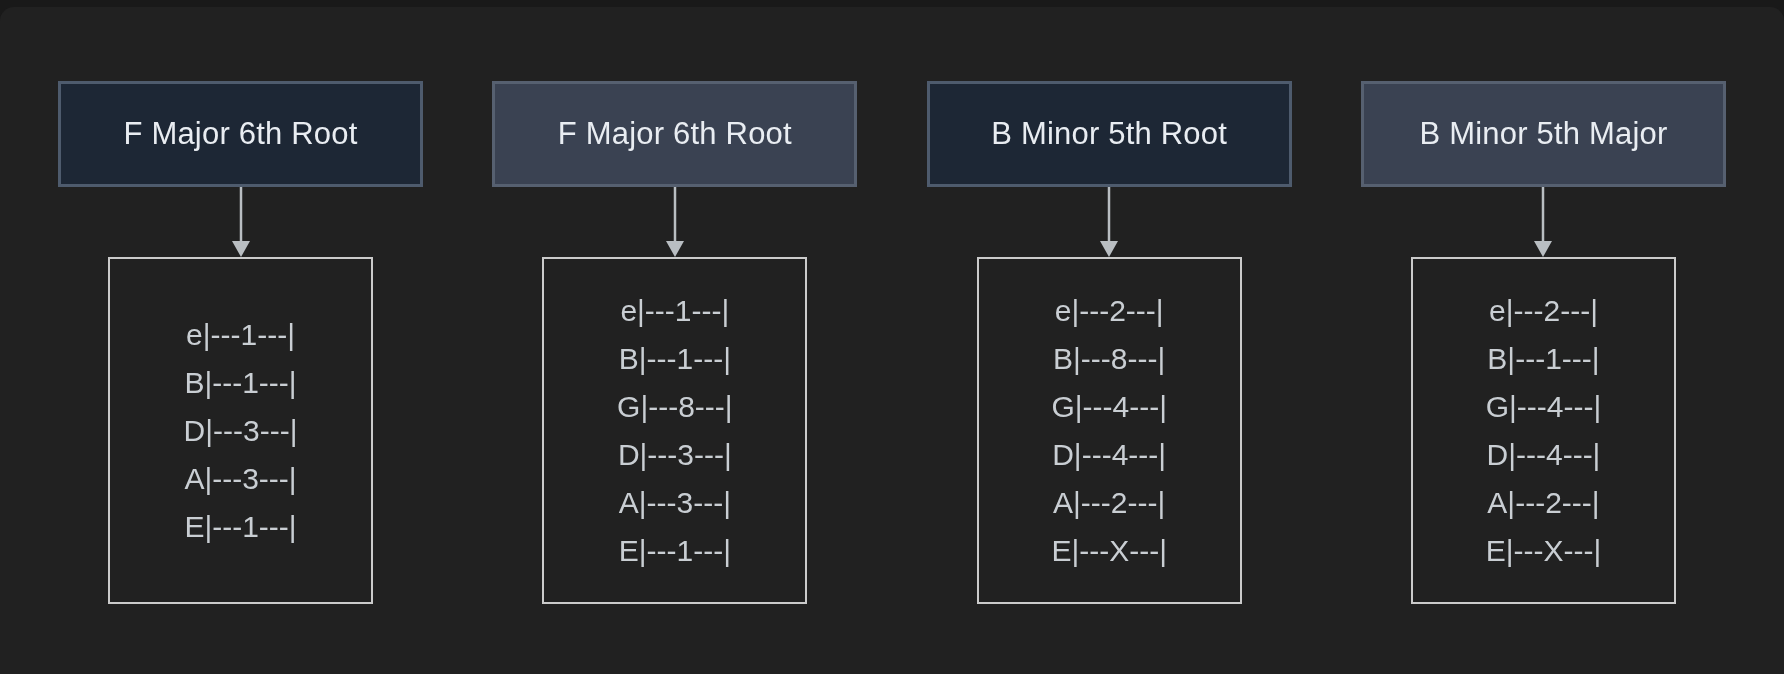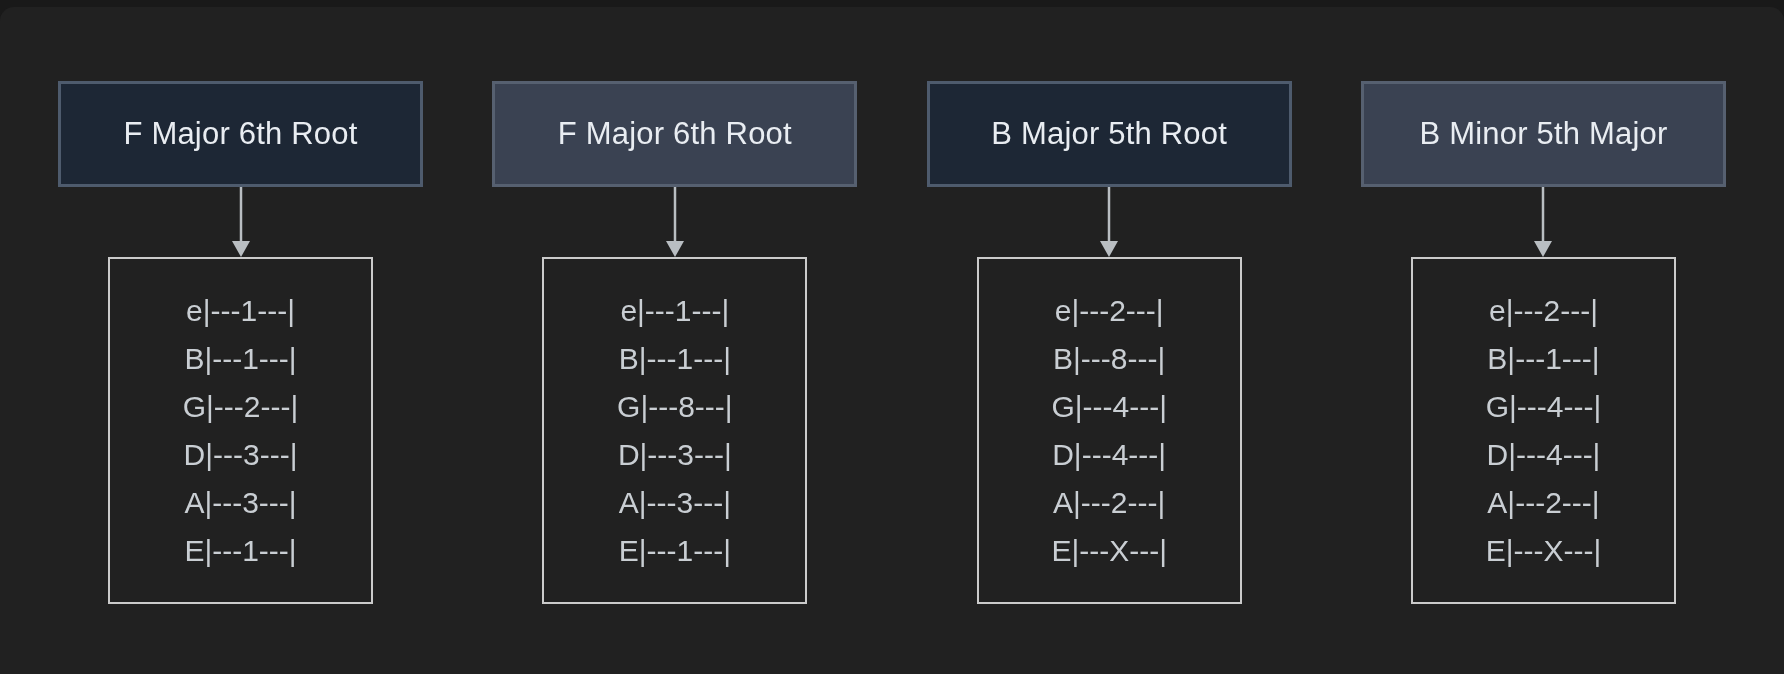--- a/index.html
+++ b/index.html
@@ -83,21 +83,20 @@
 
     <div class="col">
       <div class="header-node major">F Major 6th Root</div>
       <svg class="arrow" viewBox="0 0 26 70">
         <line x1="13" y1="0" x2="13" y2="55" stroke="#b9bec2" stroke-width="2.5"></line>
         <polygon points="4,54 22,54 13,70" fill="#b9bec2"></polygon>
       </svg>
       <div class="tab-node">
         <div class="tab-line">e|---1---|</div>
         <div class="tab-line">B|---1---|</div>
-        <div class="tab-line">G|---2---|</div>
         <div class="tab-line">D|---3---|</div>
         <div class="tab-line">A|---3---|</div>
         <div class="tab-line">E|---1---|</div>
       </div>
     </div>
 
     <div class="col">
       <div class="header-node minor">F Major 6th Root</div>
       <svg class="arrow" viewBox="0 0 26 70">
         <line x1="13" y1="0" x2="13" y2="55" stroke="#b9bec2" stroke-width="2.5"></line>
@@ -107,21 +106,21 @@
         <div class="tab-line">e|---1---|</div>
         <div class="tab-line">B|---1---|</div>
         <div class="tab-line">G|---8---|</div>
         <div class="tab-line">D|---3---|</div>
         <div class="tab-line">A|---3---|</div>
         <div class="tab-line">E|---1---|</div>
       </div>
     </div>
 
     <div class="col">
-      <div class="header-node major">B Major 5th Root</div>
+      <div class="header-node major">B Minor 5th Root</div>
       <svg class="arrow" viewBox="0 0 26 70">
         <line x1="13" y1="0" x2="13" y2="55" stroke="#b9bec2" stroke-width="2.5"></line>
         <polygon points="4,54 22,54 13,70" fill="#b9bec2"></polygon>
       </svg>
       <div class="tab-node">
         <div class="tab-line">e|---2---|</div>
         <div class="tab-line">B|---8---|</div>
         <div class="tab-line">G|---4---|</div>
         <div class="tab-line">D|---4---|</div>
         <div class="tab-line">A|---2---|</div>

